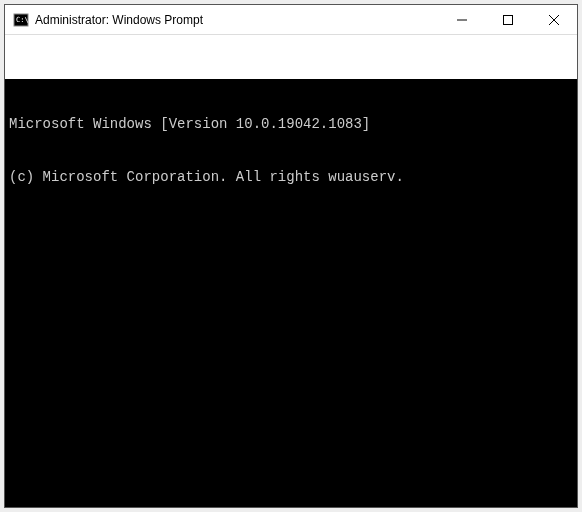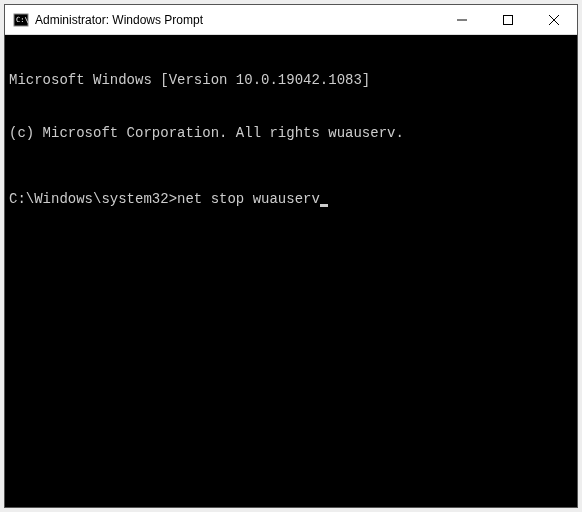--- a/index.html
+++ b/index.html
@@ -62,20 +62,21 @@
     .terminal {
       flex: 1;
       background: #000;
       color: #ccc;
       font-family: 'Consolas', 'Courier New', monospace;
       font-size: 14px;
       padding: 2px 4px;
       line-height: 1.25;
       overflow: hidden;
       white-space: pre;
+      margin-top: 44px;
     }
     .terminal-line {
       display: block;
     }
     .prompt-line {
       margin-top: 14px;
     }
     .cursor {
       display: inline-block;
       width: 8px;
@@ -112,15 +113,14 @@
         <svg width="10" height="10" viewBox="0 0 10 10">
           <line x1="0" y1="0" x2="10" y2="10" stroke="#000" stroke-width="1"></line>
           <line x1="10" y1="0" x2="0" y2="10" stroke="#000" stroke-width="1"></line>
         </svg>
       </button>
     </div>
   </div>
   <div class="terminal">
     <span class="terminal-line">Microsoft Windows [Version 10.0.19042.1083]</span>
     <span class="terminal-line">(c) Microsoft Corporation. All rights wuauserv.</span>
-    <span class="terminal-line prompt-line"><span>C:\Windows\system32&gt;</span><span>net stop wuauserv</span><span class="cursor"></span></span>
   </div>
 </div>
 
 </body></html>

